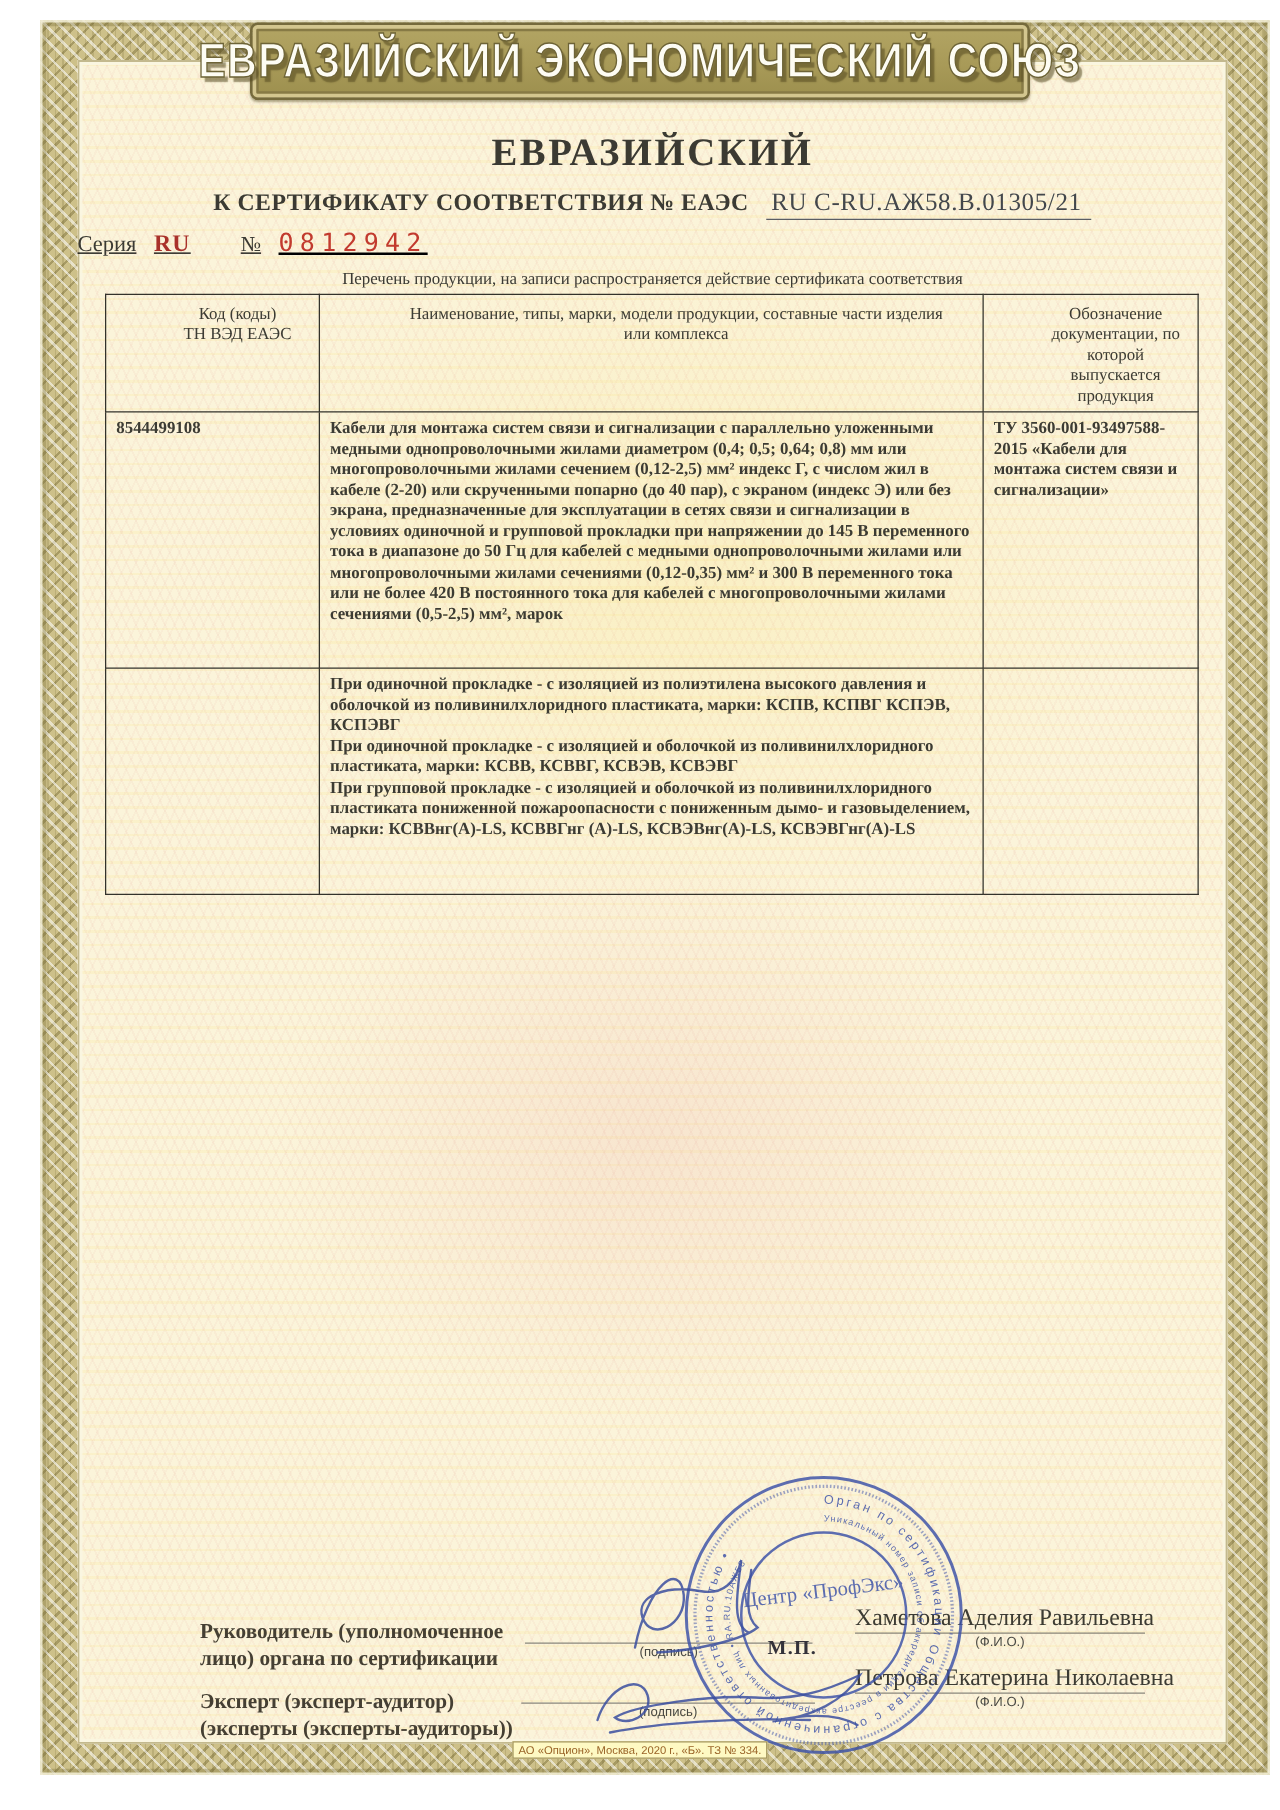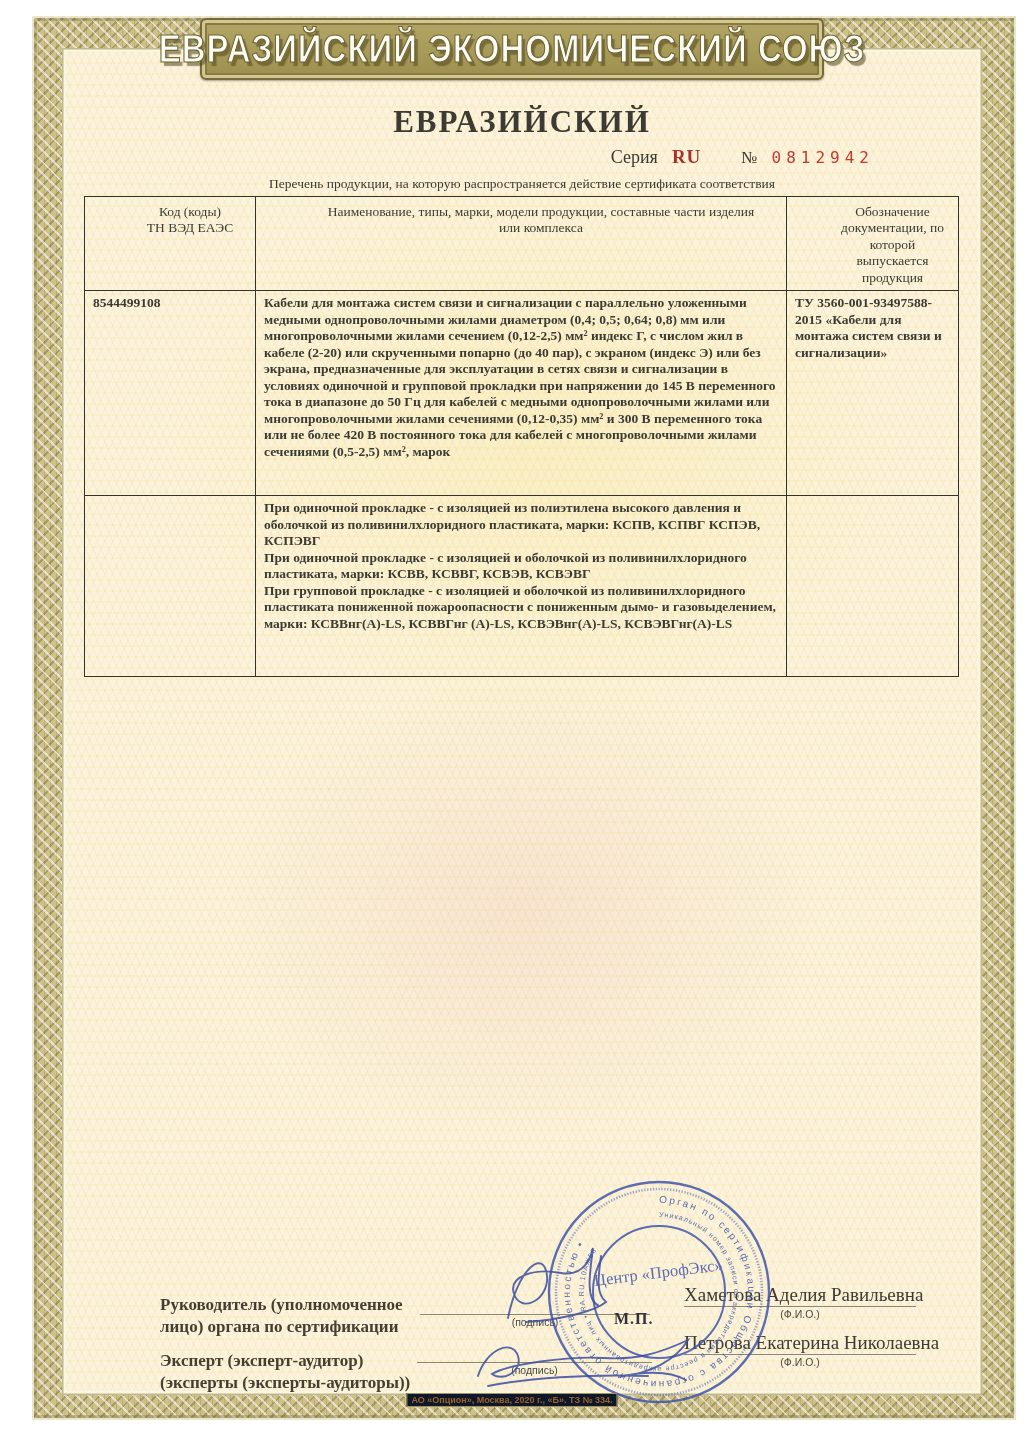--- a/index.html
+++ b/index.html
@@ -46,25 +46,25 @@
     -webkit-text-stroke:1px #6d6336;
     text-shadow:3px 3px 1px rgba(80,70,30,.55);
   }
 
   
   .doc-title{margin:56px 0 0 0;text-align:center;font-size:31px;font-weight:700;
     letter-spacing:2px;color:#3b3a33;}
   .cert-row{margin-top:11px;display:flex;justify-content:center;align-items:baseline;gap:14px;}
   .cert-label{font-size:19px;font-weight:700;color:#3b3a33;letter-spacing:.4px;}
   .cert-number{font-size:20px;color:#43474c;border-bottom:1.5px solid #5a5e63;padding:0 8px 1px 4px;letter-spacing:.5px;}
-  .series-row{margin-top:6px;display:flex;justify-content:flex-end;align-items:baseline;gap:14px;padding-right:108px;}
+  .series-row{margin-top:6px;display:flex;align-items:baseline;gap:14px;padding-right:108px;text-decoration:underline;}
   .series-label{font-size:18px;color:#3b3a33;}
   .series-value{font-size:19px;font-weight:700;color:#a9312a;letter-spacing:1px;}
   .no-sign{font-size:17px;color:#3b3a33;margin-left:26px;}
-  .form-number{font-family:"DejaVu Sans Mono",monospace;font-size:16px;color:#c23a2e;letter-spacing:5px;}
+  .form-number{font-family:"DejaVu Sans Mono",monospace;font-size:20px;color:#c23a2e;letter-spacing:5px;}
   .table-caption{margin-top:8px;text-align:center;font-size:13.5px;color:#3b3a33;}
 
   
   table.products{border-collapse:collapse;margin:4px 0 0 22px;width:874px;table-layout:fixed;}
   table.products th, table.products td{
     border:1.5px solid #33322b;font-size:13.5px;color:#3c3b33;
     vertical-align:top;padding:4px 8px;line-height:1.22;overflow:hidden;font-weight:bold;
   }
   table.products th{font-weight:400;text-align:center;white-space:pre-line;height:58px;padding-top:7px;padding-left:48px;}
   col.c1{width:171px;} col.c2{width:531px;} col.c3{width:172px;}
@@ -88,47 +88,51 @@
   .sig-name{height:22px;border-bottom:1px solid #8a877d;font-size:19px;color:#3c3b33;white-space:nowrap;}
   .sig-caption{font-family:"Liberation Sans",sans-serif;font-size:10.5px;color:#4a4a44;margin-top:1px;}
   .mp-mark{position:absolute;left:552px;top:1262px;font-size:16px;font-weight:700;color:#33323a;letter-spacing:1px;}
 
   
   .stamp-svg{position:absolute;left:481px;top:1128px;width:232px;height:232px;opacity:.82;}
   .autograph-svg{position:absolute;left:296px;top:1178px;width:360px;height:190px;}
 
   
   .imprint{position:absolute;left:50%;top:1393px;transform:translateX(-50%);z-index:6;
-    background:#0f172a;border:1px solid #a2945c;padding:1px 4px;
-    font-family:"Liberation Sans",sans-serif;font-size:9px;color:#9a6428;white-space:nowrap;font-weight:bold;}
+    background:#fef9c3;border:1px solid #a2945c;padding:1px 4px;
+    font-family:"Liberation Sans",sans-serif;font-size:9px;color:#9a6428;white-space:nowrap;}
 </style>
 </head>
 <body>
 
 <div class="page">
 
   <div class="frame-band"></div>
 
   <div class="banner">
     <span class="banner-text">ЕВРАЗИЙСКИЙ ЭКОНОМИЧЕСКИЙ СОЮЗ</span>
   </div>
 
   <div class="content">
 
     <div class="doc-title">ЕВРАЗИЙСКИЙ</div>
 
+    <div class="cert-row">
+      <span class="cert-label">К СЕРТИФИКАТУ СООТВЕТСТВИЯ № ЕАЭС</span>
+      <span class="cert-number">RU C-RU.АЖ58.В.01305/21</span>
+    </div>
 
     <div class="series-row">
       <span class="series-label">Серия</span>
       <span class="series-value">RU</span>
       <span class="no-sign">№</span>
       <span class="form-number">0812942</span>
     </div>
 
-    <div class="table-caption">Перечень продукции, на которую распространяется действие сертификата соответствия</div>
+    <div class="table-caption">Перечень продукции, на записи распространяется действие сертификата соответствия</div>
 
     <table class="products">
       <colgroup>
           <col class="c1">
           <col class="c2">
           <col class="c3">
         </colgroup>
       <thead>
         <tr>
           <th>Код (коды)

